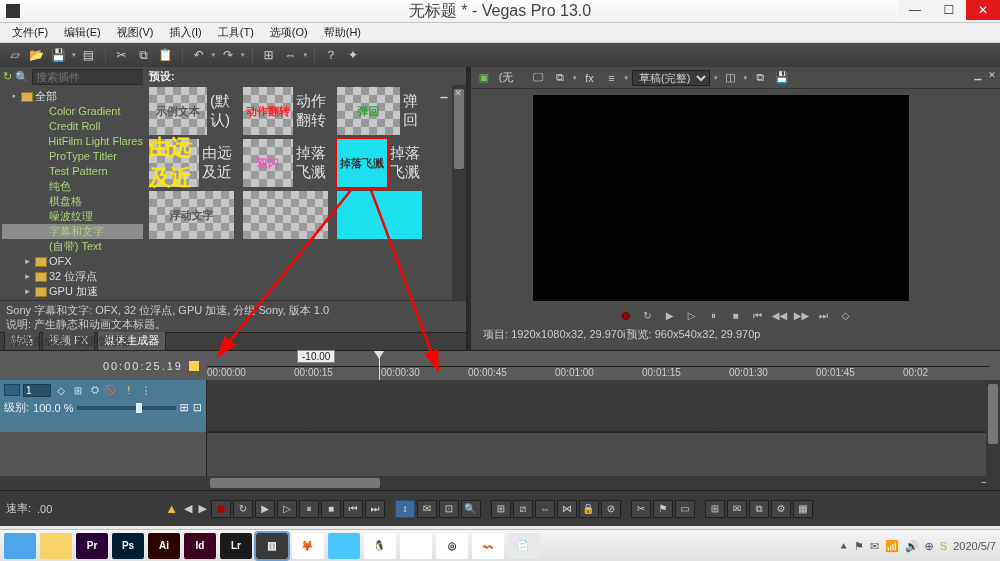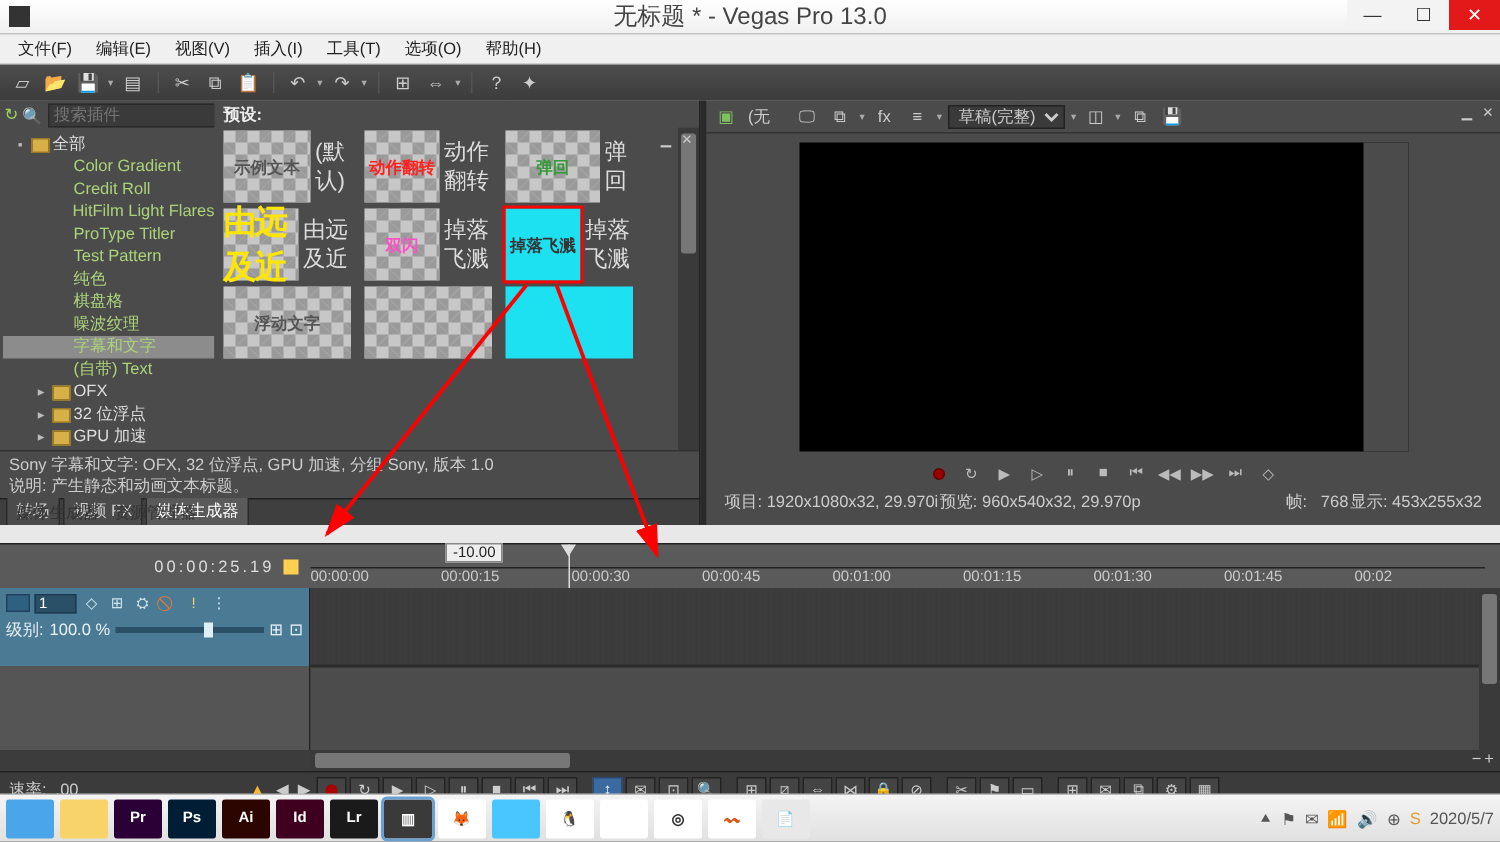--- a/index.html
+++ b/index.html
@@ -87,21 +87,21 @@
 .pv-screen-wrap { flex:1; display:flex; align-items:flex-start; justify-content:center; padding:6px 8px; }
 .pv-screen { width: 406px; height: 206px; background:#000; display:flex; justify-content:flex-end; }
 .pv-screen .side { width:30px; background:#4b4b4b; }
 .pv-transport { height:22px; display:flex; align-items:center; justify-content:center; gap:6px; color:#bbb; }
 .pv-transport .btn { width:16px; height:16px; display:flex; align-items:center; justify-content:center; font-size:10px; }
 .pv-transport .rec { width:8px; height:8px; border-radius:50%; background:#990000; border:1px solid #660000; }
 .pv-info { height:30px; display:flex; justify-content:space-between; padding:2px 12px; color:#ccc; font-size:11px; }
 .pv-info .col { display:flex; flex-direction:row; gap:1px; }
 
 
-.timeline { position:relative; background:#3c3c3c; height: 176px; display:flex; flex-direction:column;margin-top:12px; }
+.timeline { position:relative; background:#3c3c3c; height: 176px; display:flex; flex-direction:column; }
 .tl-top { height:30px; display:flex; background:#5a5a5a; border-top:1px solid #222; }
 .tl-top-left { width:207px; display:flex; align-items:center; justify-content:flex-end; color:#ddd; font-size:18px; font-family:monospace; padding-right:8px; gap:6px; letter-spacing:2px;}
 .tl-top-left .flag { width:10px; height:10px; background:#ffd050; }
 .tl-top-ruler { flex:1; position:relative; }
 .marker-badge { position:absolute; top:-1px; left:90px; background:#eee; color:#222; font-size:10px; padding:0 4px; border:1px solid #888; }
 .ruler { position:absolute; left:0; right:10px; bottom:0; height:14px; border-top:1px solid #222; display:flex; }
 .ruler .tick { flex:1; position:relative; }
 .ruler .tick span { position:absolute; left:0; top:0; color:#ccc; font-size:10px; }
 .playhead { position:absolute; top:0; bottom:0; width:1px; background:#ddd; }
 .playhead::before { content:""; position:absolute; top:0; left:-5px; width:0; height:0; border-left:5px solid transparent; border-right:5px solid transparent; border-top:8px solid #ddd; }
@@ -113,21 +113,21 @@
 .track-head .row1 input { width:28px; background:#2a5068; border:1px solid #1a3a50; color:#fff; font-size:10px; padding:0 2px; }
 .track-head .icons { display:flex; gap:3px; }
 .track-head .icons span { width:14px; height:14px; display:flex; align-items:center; justify-content:center; color:#cfe4ee; font-size:10px; }
 .track-head .row2 { display:flex; align-items:center; gap:4px; color:#e8f2f7; font-size:10px; }
 .track-head .slider { flex:1; height:4px; background:#2a5068; position:relative; }
 .track-head .slider .knob { position:absolute; left:60%; top:-3px; width:6px; height:10px; background:#e0eef5; }
 .track-area { flex:1; min-height:52px; border-bottom:1px solid #2a2a2a; background:
   repeating-linear-gradient(90deg, #3c3c3c 0 1px, transparent 1px 101px); }
 .tl-below { flex:1; background:#4c4c4c; border-top:1px solid #2a2a2a; }
 
-.tl-toolbar { height:24px; background:#3b3b3b; display:flex; align-items:center; border-top:1px solid #222; }
+.tl-toolbar { height:36px; background:#3b3b3b; display:flex; align-items:center; border-top:1px solid #222; }
 .tl-toolbar-left { width:207px; padding-left:6px; color:#ccc; display:flex; align-items:center; gap:6px;}
 .tl-toolbar-left .warn { color:#f7b731; font-size:13px; }
 .tl-toolbar-main { flex:1; display:flex; align-items:center; gap:2px; padding:0 4px; }
 .tl-toolbar-main .tbtn { width:20px; height:18px; background:#444; border:1px solid #222; display:flex; align-items:center; justify-content:center; color:#ccc; font-size:10px; }
 .tl-toolbar-main .tbtn.blue { background:#3a6aa0; border-color:#2a4a70; color:#fff; }
 .tl-toolbar-main .gap { width:6px; }
 .tl-toolbar-main .rec { width:8px; height:8px; border-radius:50%; background:#aa0000; }
 
 .tl-hscroll { height:14px; background:#3a3a3a; position:relative; margin-left:207px; }
 .tl-hscroll .bar { position:absolute; left:3px; top:2px; height:10px; width:170px; background:#777; border-radius:2px; }
@@ -398,24 +398,20 @@
       <div class="btn">⏮</div>
       <div class="btn">◀◀</div>
       <div class="btn">▶▶</div>
       <div class="btn">⏭</div>
       <div class="btn">◇</div>
     </div>
     <div class="pv-info">
       <div class="col">
         <div><span>项目:</span> <span>1920x1080x32, 29.970i</span></div>
         <div><span>预览:</span> <span>960x540x32, 29.970p</span></div>
-      </div>
-      <div class="col">
-        <div><span>帧:</span>&nbsp;&nbsp;&nbsp;<span>768</span></div>
-        <div><span>显示:</span> <span>453x255x32</span></div>
       </div>
     </div>
   </div>
 </div>
 
 <div class="proj-tabs-row" style="position:absolute; left:3px; top:332px; background:transparent;">
   <span>媒体生成器</span>
   <span>资源管理器</span>
 </div>
 

